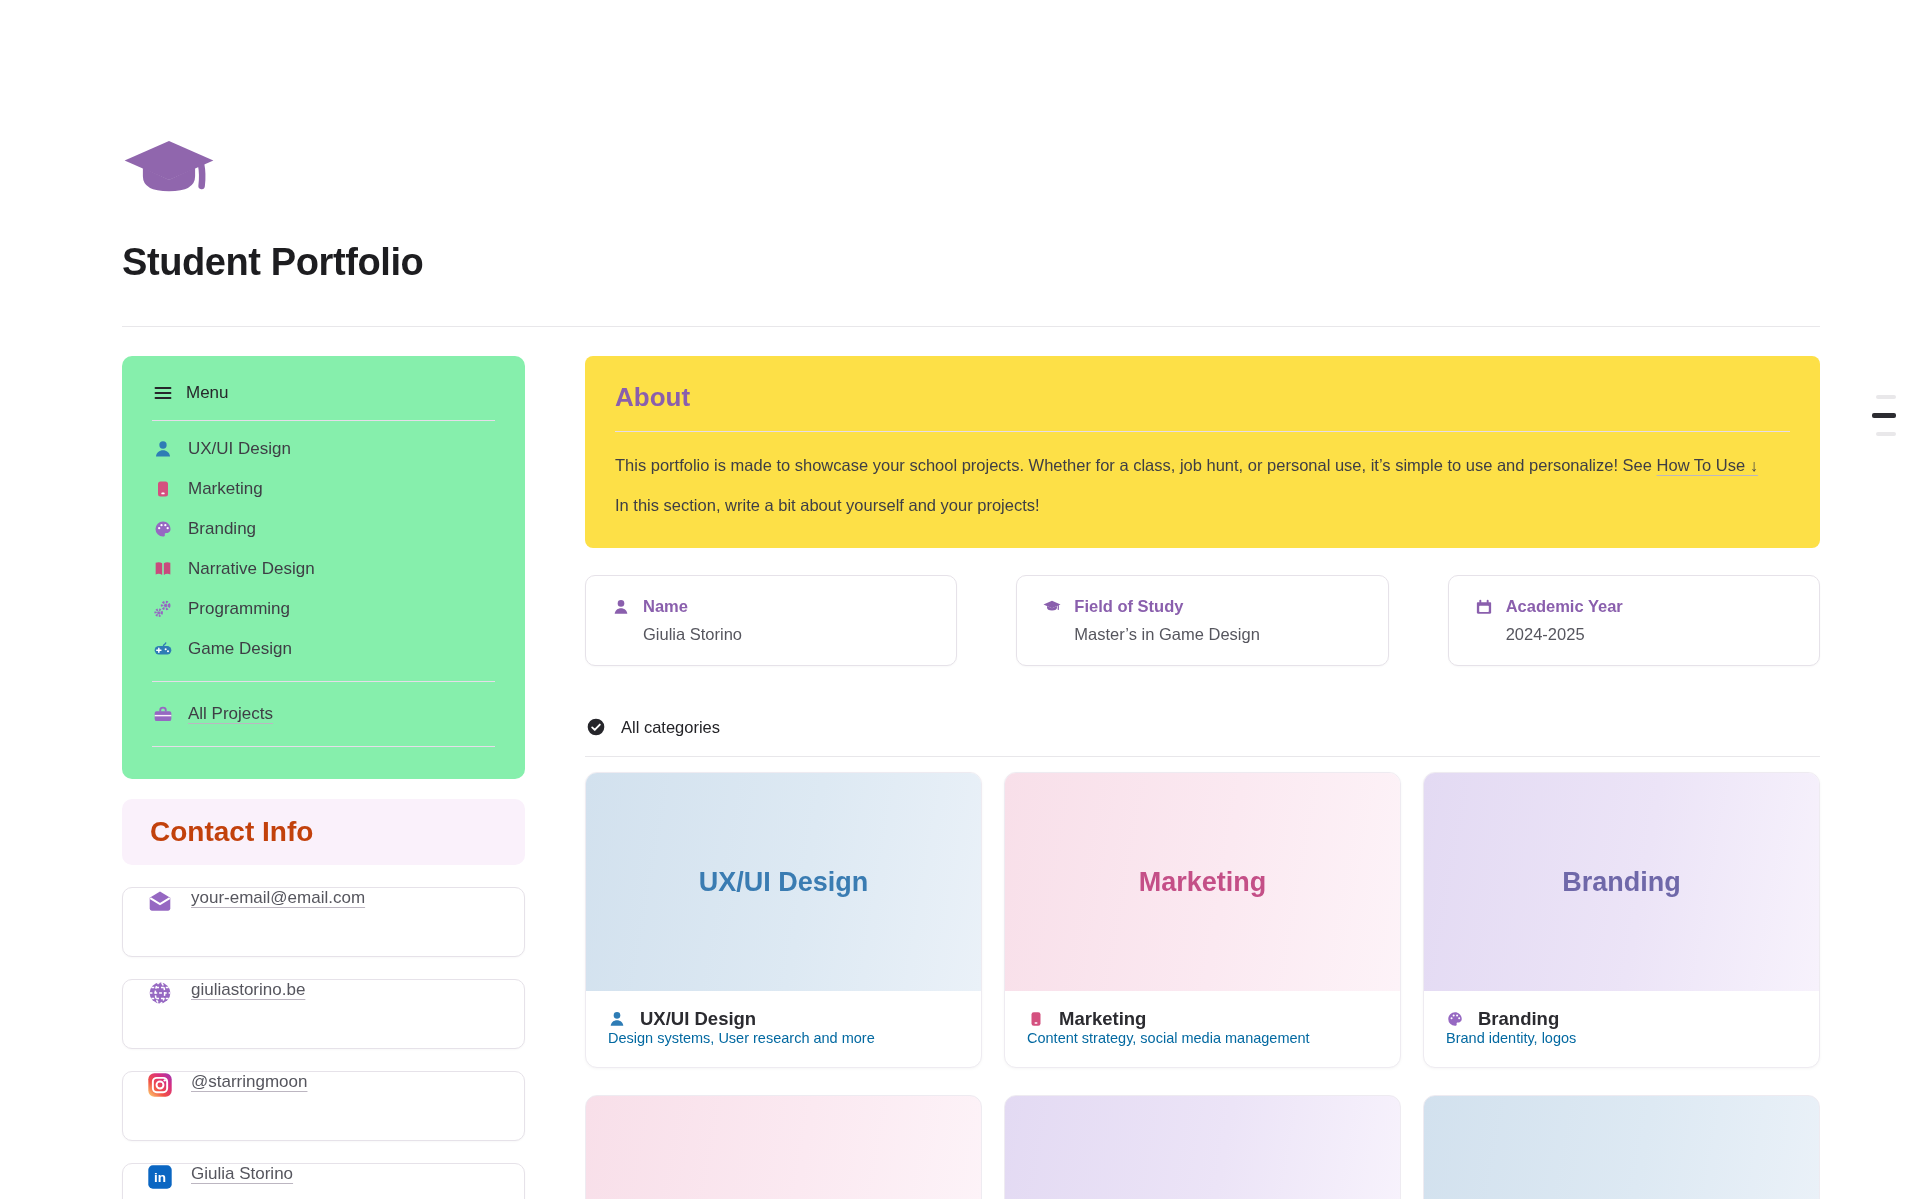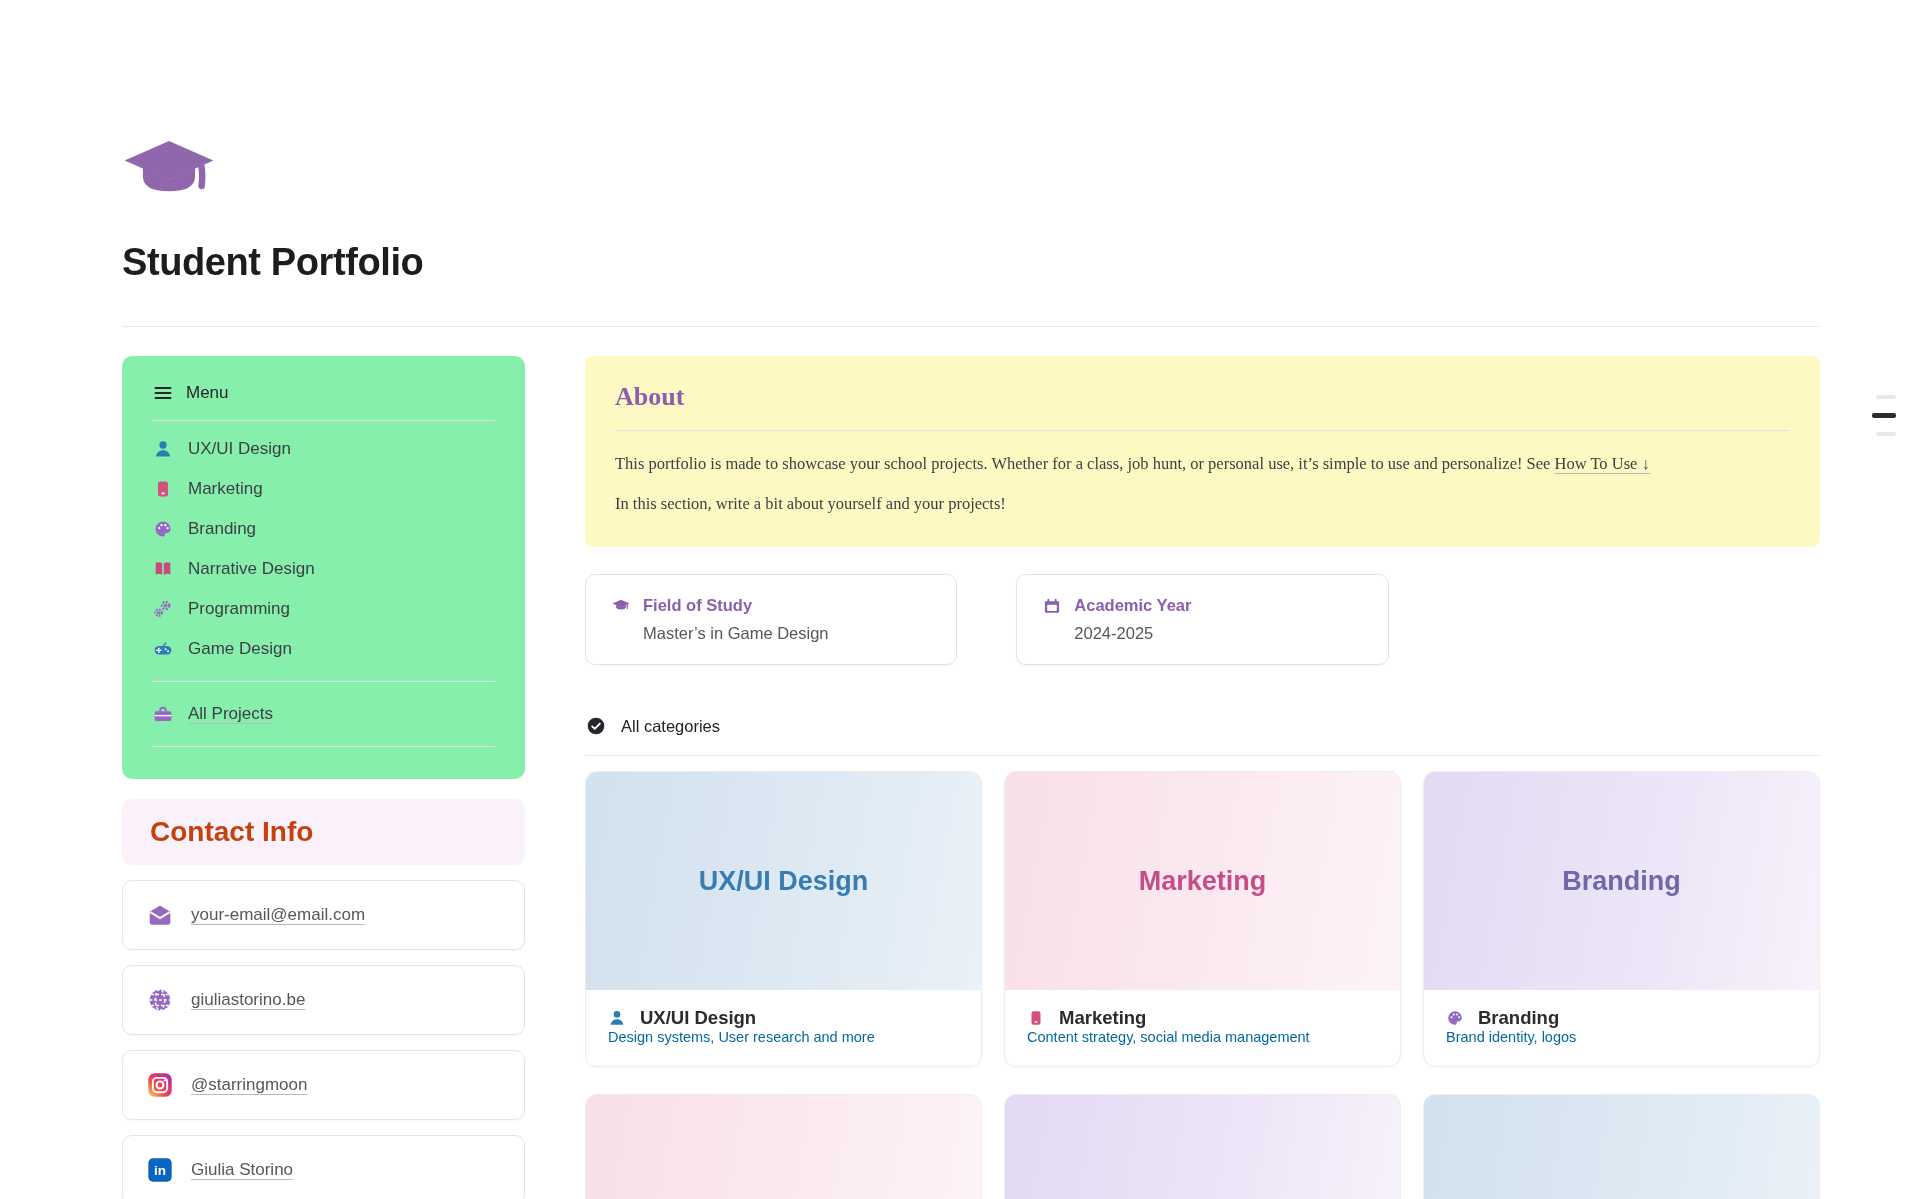--- a/index.html
+++ b/index.html
@@ -29,31 +29,31 @@
   .icon-20 { width:22px; height:22px; flex:none; display:flex; align-items:center; justify-content:center; }
   .icon-20 svg { width:20px; height:20px; }
   .icon-18 svg { width:18px; height:18px; }
   .icon-18 { width:18px; height:18px; flex:none; display:flex; }
   .icon-26 { width:26px; height:26px; flex:none; display:flex; }
   .icon-26 svg { width:26px; height:26px; }
   .menu-box .hr.below { margin:12px 0; }
   .link-u { text-decoration:underline; text-decoration-color:#bcb6c1; text-underline-offset:4px; text-decoration-thickness:1px; }
   .contact-head-box { margin-top:20px; background:#faf1fb; border-radius:10px; padding:17px 28px; }
   .contact-head { font-size:28px; font-weight:700; color:#c2410c; }
-  .contact-card { margin-top:15px; background:#fff; border:1px solid #e6e2e9; border-radius:10px; height:70px;
-    display:flex; align-items:center; gap:18px; padding:0 24px; box-shadow:0 1px 2px rgba(0,0,0,.03);
+  .contact-card { margin-top:22px; background:#fff; border:1px solid #e6e2e9; border-radius:10px; height:70px;
+    display:flex; align-items:flex-start; gap:18px; padding:0 24px; box-shadow:0 1px 2px rgba(0,0,0,.03);
     font-size:17px; color:#56565e; cursor:pointer; }
 
   
   .c-blue { color:#2e7cb5; } .c-pink { color:#d4507f; } .c-magenta { color:#c84b7d; }
   .c-purple { color:#9668c2; } .c-accent { color:#8a5fad; } .c-dark { color:#26262b; }
 
   
   main { flex:1; min-width:0; }
-  .about-box { background:#fef9c3; border-radius:8px; padding:26px 30px 30px;font-family:Liberation Serif, serif; }
+  .about-box { background:#fde047; border-radius:8px; padding:26px 30px 30px; }
   .about-h { font-size:26px; font-weight:700; color:#8a5fad; }
   .about-box .hr { background:#e6dcea; margin:18px 0 20px; }
   .about-box p { font-size:16.5px; line-height:1.62; color:#3e3e45; }
   .about-box p + p { margin-top:13px; }
   .about-box a { color:#3e3e45; }
 
   .info-grid { display:grid; grid-template-columns:repeat(3,1fr); gap:59px; margin-top:27px; }
   .info-card { background:#fff; border:1px solid #e6e2e9; border-radius:10px; padding:21px 26px;
     box-shadow:0 1px 2px rgba(0,0,0,.03); }
   .info-label { display:flex; align-items:center; gap:13px; font-size:16.5px; font-weight:700; color:#8a5fad; }
@@ -251,20 +251,32 @@
         <div class="about-h">About</div>
         <div class="hr"></div>
         <p><span>This portfolio is made to showcase your school projects. Whether for a class, job hunt, or personal use, it’s simple to use and personalize! See </span><a class="link-u">How To Use ↓</a></p>
         <p>In this section, write a bit about yourself and your projects!</p>
       </section>
 
       <div class="info-grid">
         <div class="info-card">
           <div class="info-label">
             <span class="icon-18 c-accent">
+              <svg viewBox="0 0 24 24" fill="currentColor">
+                  <circle cx="12" cy="7.2" r="4.4"></circle>
+                  <path d="M3.6 21c.5-4.6 4-7.4 8.4-7.4s7.9 2.8 8.4 7.4z"></path>
+                </svg>
+            </span>
+            <span>Name</span>
+          </div>
+          <div class="info-value">Giulia Storino</div>
+        </div>
+        <div class="info-card">
+          <div class="info-label">
+            <span class="icon-18 c-accent">
               <svg viewBox="0 0 72 56" fill="none">
                   <path fill="currentColor" d="M36 3 70 18 36 33 2 18 Z"></path>
                   <path fill="currentColor" d="M16 23.5 V30 Q16 41.5 36 41.5 Q56 41.5 56 30 V23.5 L36 32.8 Z"></path>
                   <path d="M60.5 20.5 C61.6 26 61.8 31 61 37.5" stroke="currentColor" stroke-width="5" stroke-linecap="round"></path>
                 </svg>
             </span>
             <span>Field of Study</span>
           </div>
           <div class="info-value">Master’s in Game Design</div>
         </div>

